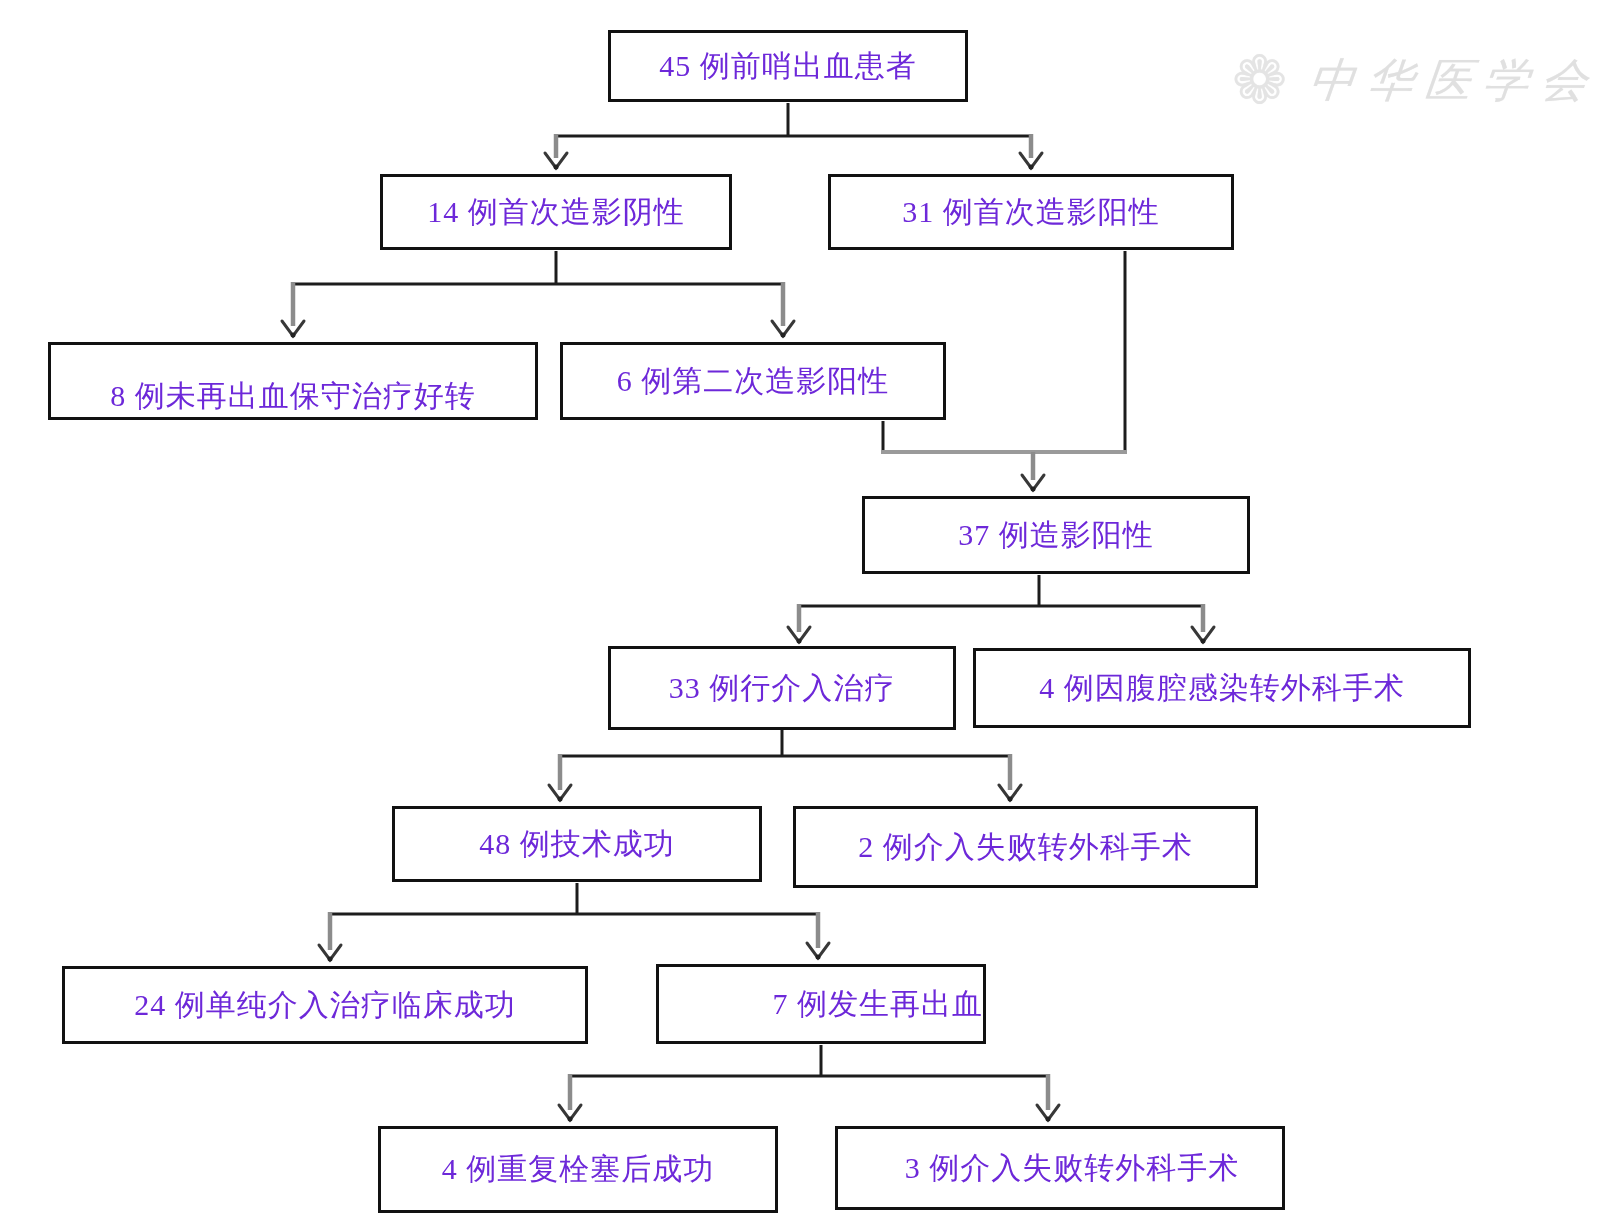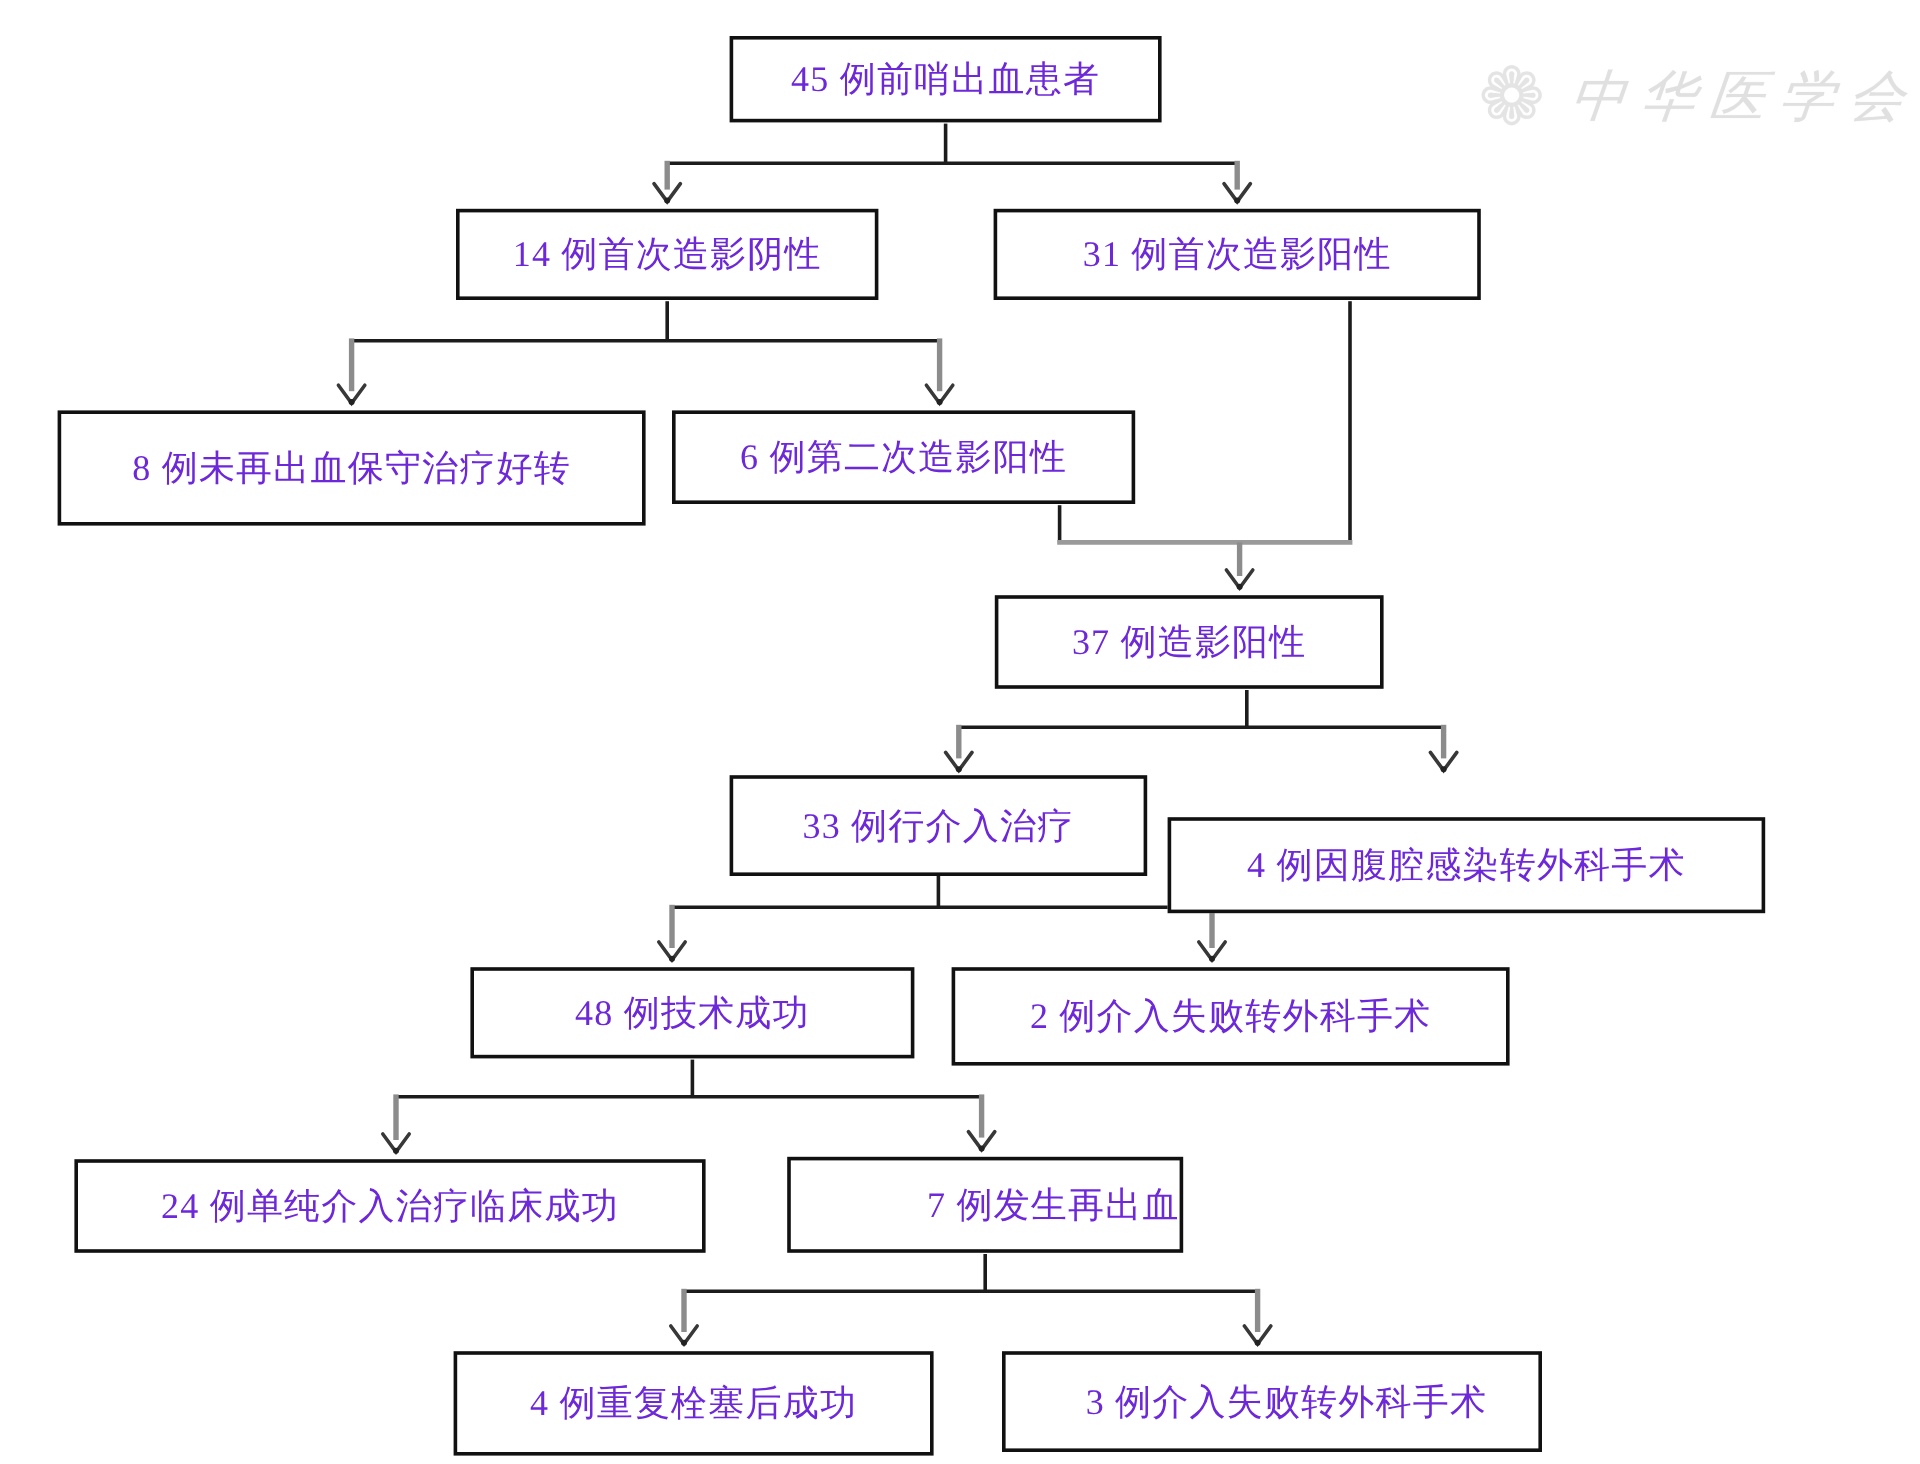--- a/index.html
+++ b/index.html
@@ -162,37 +162,37 @@
   </div>
 
   <div class="node" style="left:380px; top:174px; width:352px; height:76px;">
     <span>14 例首次造影阴性</span>
   </div>
 
   <div class="node" style="left:828px; top:174px; width:406px; height:76px;">
     <span>31 例首次造影阳性</span>
   </div>
 
-  <div class="node" style="left:48px;  top:342px; width:490px; height:96px;">
+  <div class="node" style="left:48px;  top:342px; width:490px; height:78px;align-items:flex-end;">
     <span>8 例未再出血保守治疗好转</span>
   </div>
 
   <div class="node" style="left:560px; top:342px; width:386px; height:78px;">
     <span>6 例第二次造影阳性</span>
   </div>
 
-  <div class="node" style="left:829px; top:496px; width:324px; height:78px;">
+  <div class="node" style="left:862px; top:496px; width:388px; height:78px;">
     <span>37 例造影阳性</span>
   </div>
 
   <div class="node" style="left:608px; top:646px; width:348px; height:84px;">
     <span>33 例行介入治疗</span>
   </div>
 
-  <div class="node" style="left:973px; top:648px; width:498px; height:80px;margin-top:33px;">
+  <div class="node" style="left:973px; top:648px; width:498px; height:80px;">
     <span>4 例因腹腔感染转外科手术</span>
   </div>
 
   <div class="node" style="left:392px; top:806px; width:370px; height:76px;">
     <span>48 例技术成功</span>
   </div>
 
   <div class="node" style="left:793px; top:806px; width:465px; height:82px;">
     <span>2 例介入失败转外科手术</span>
   </div>

